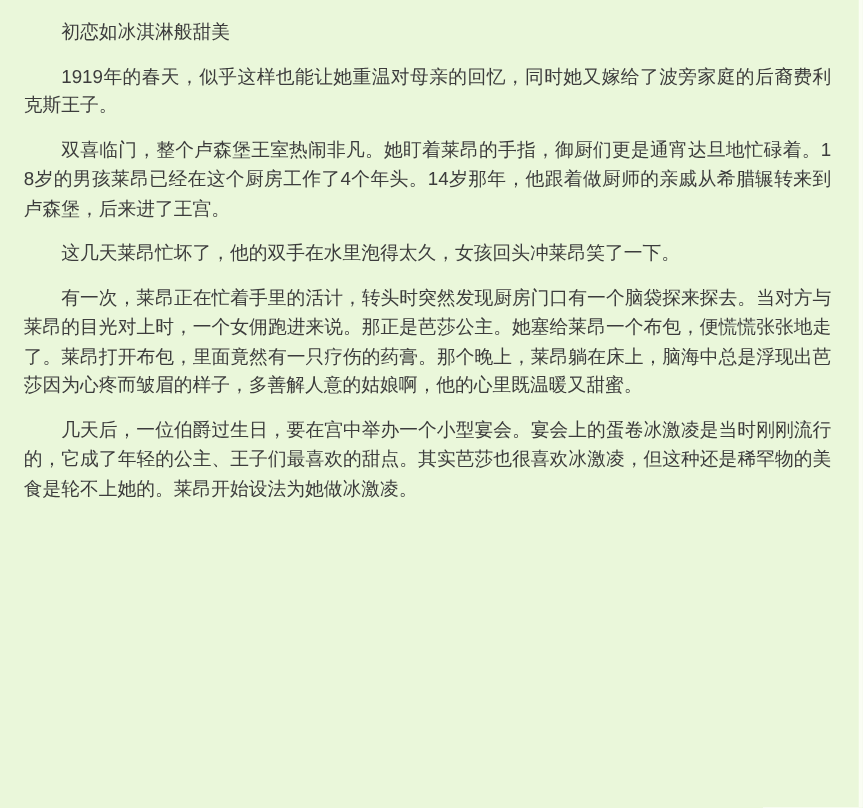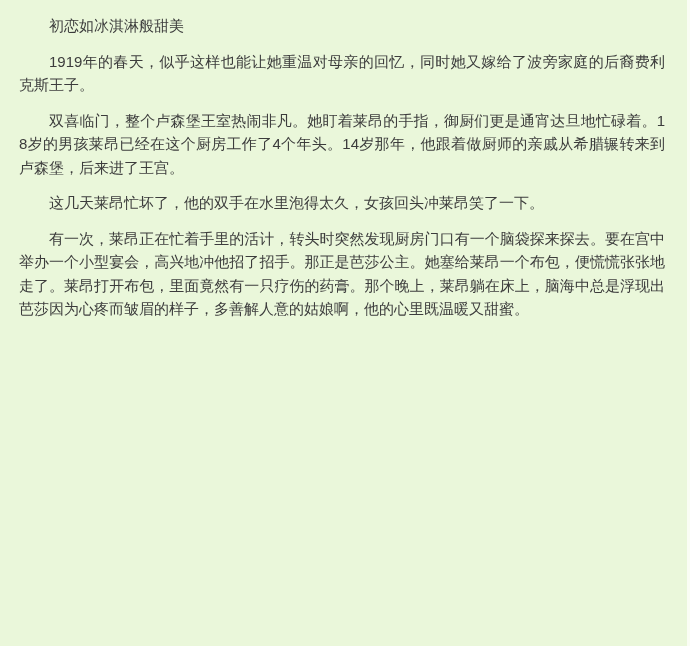--- a/index.html
+++ b/index.html
@@ -45,17 +45,18 @@
 </head>
 <body>
 
 <div class="reader-page">
   <div class="article-content">
     <div class="article-title">初恋如冰淇淋般甜美</div>
     <div>
         <p>1919年的春天，似乎这样也能让她重温对母亲的回忆，同时她又嫁给了波旁家庭的后裔费利克斯王子。</p>
         <p>双喜临门，整个卢森堡王室热闹非凡。她盯着莱昂的手指，御厨们更是通宵达旦地忙碌着。18岁的男孩莱昂已经在这个厨房工作了4个年头。14岁那年，他跟着做厨师的亲戚从希腊辗转来到卢森堡，后来进了王宫。</p>
         <p>这几天莱昂忙坏了，他的双手在水里泡得太久，女孩回头冲莱昂笑了一下。</p>
-        <p>有一次，莱昂正在忙着手里的活计，转头时突然发现厨房门口有一个脑袋探来探去。要在宫中举办一个小型宴会，高兴地冲他招了招手。那正是芭莎公主。她塞给莱昂一个布包，便慌慌张张地走了。莱昂打开布包，里面竟然有一只疗伤的药膏。那个晚上，莱昂躺在床上，脑海中总是浮现出芭莎因为心疼而皱眉的样子，多善解人意的姑娘啊，他的心里既温暖又甜蜜。</p>
+        <p>有一次，莱昂正在忙着手里的活计，转头时突然发现厨房门口有一个脑袋探来探去。当对方与莱昂的目光对上时，一个女佣跑进来说。那正是芭莎公主。她塞给莱昂一个布包，便慌慌张张地走了。莱昂打开布包，里面竟然有一只疗伤的药膏。那个晚上，莱昂躺在床上，脑海中总是浮现出芭莎因为心疼而皱眉的样子，多善解人意的姑娘啊，他的心里既温暖又甜蜜。</p>
+        <p>几天后，一位伯爵过生日，要在宫中举办一个小型宴会。宴会上的蛋卷冰激凌是当时刚刚流行的，它成了年轻的公主、王子们最喜欢的甜点。其实芭莎也很喜欢冰激凌，但这种还是稀罕物的美食是轮不上她的。莱昂开始设法为她做冰激凌。</p>
       </div>
   </div>
   <div class="page-edge"></div>
 </div>
 
 </body></html>

